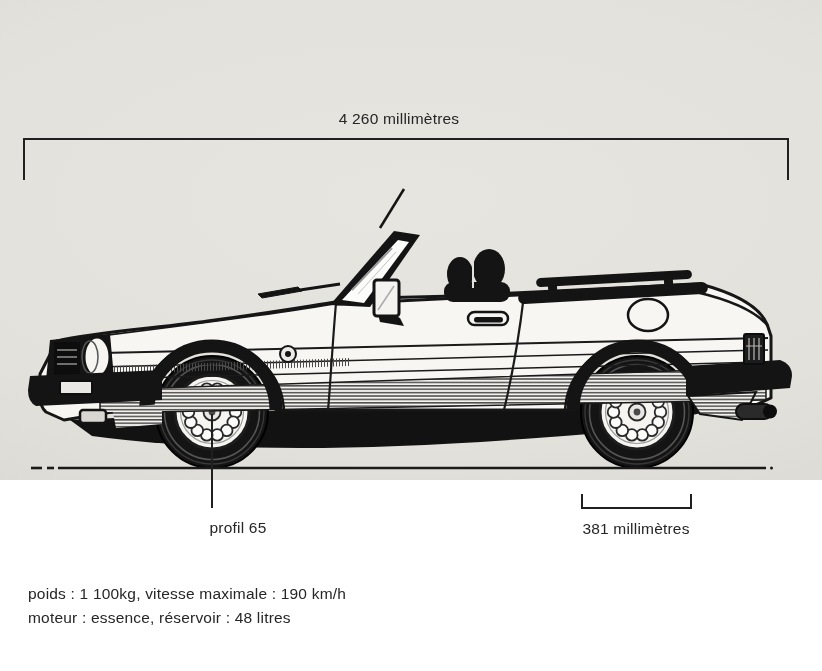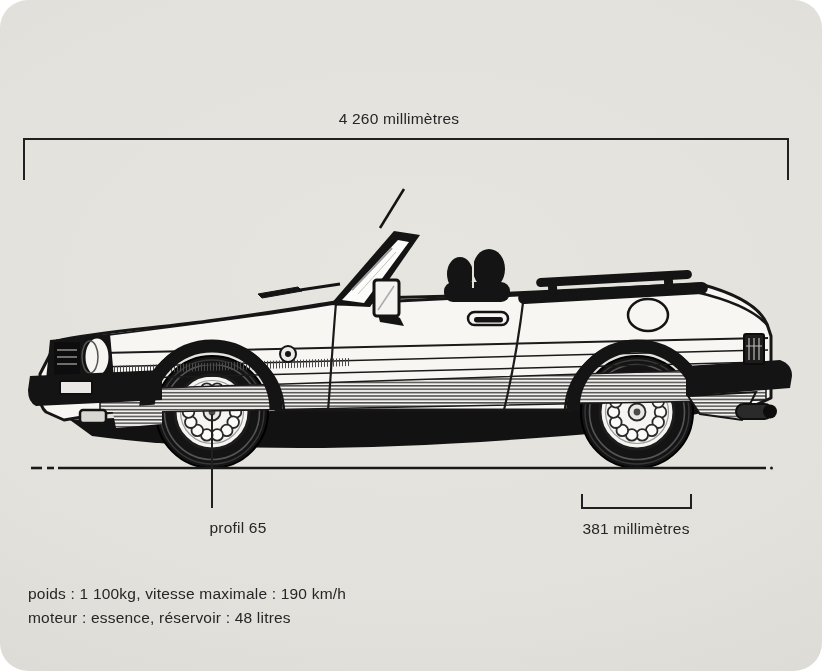--- a/index.html
+++ b/index.html
@@ -1,23 +1,22 @@
 <!DOCTYPE html>
 <html><head>
 <meta charset="utf-8">
 <style>
   html,body{margin:0;padding:0;}
   body{
     width:822px;height:671px;overflow:hidden;
     font-family:"Liberation Sans", sans-serif;
   }
   .stage{
-    position:relative;width:822px;height:671px;
+    position:relative;width:822px;height:480px;
     background:radial-gradient(ellipse 120% 90% at 50% 42%, #e7e5df 0%, #e3e1db 55%, #d7d5cf 100%);
-    border-radius:28px;
   }
   svg{position:absolute;inset:0;display:block;}
   .label{
     font-family:"Liberation Sans", sans-serif;
     font-size:15.5px;
     fill:#262626;
     letter-spacing:0.2px;
   }
   .label-mid{text-anchor:middle;}
   .dim{stroke:#202020;stroke-width:2;fill:none;}

